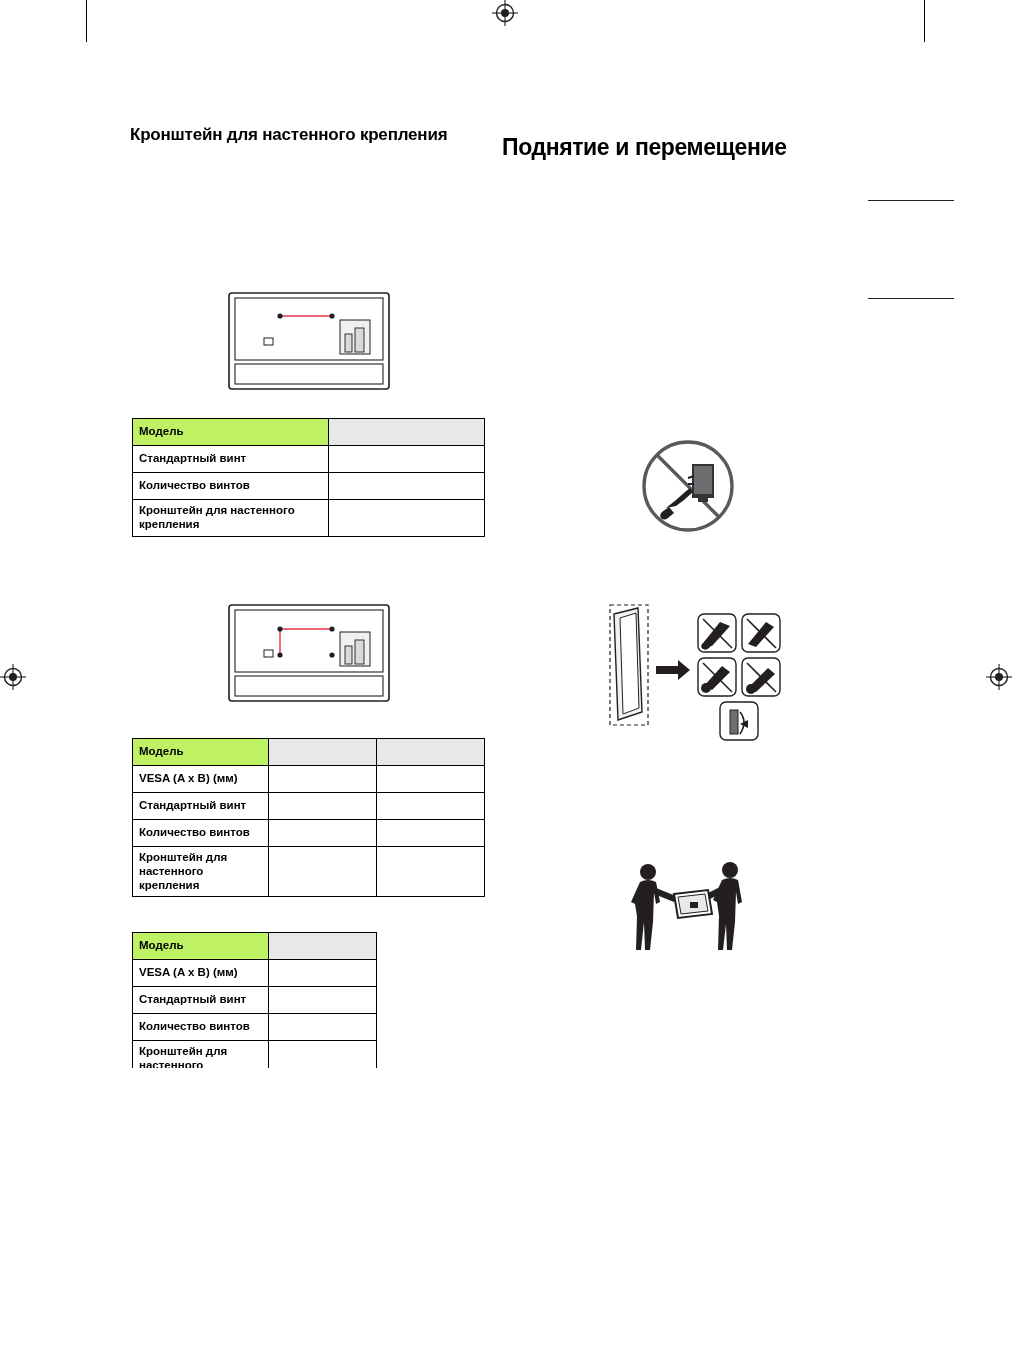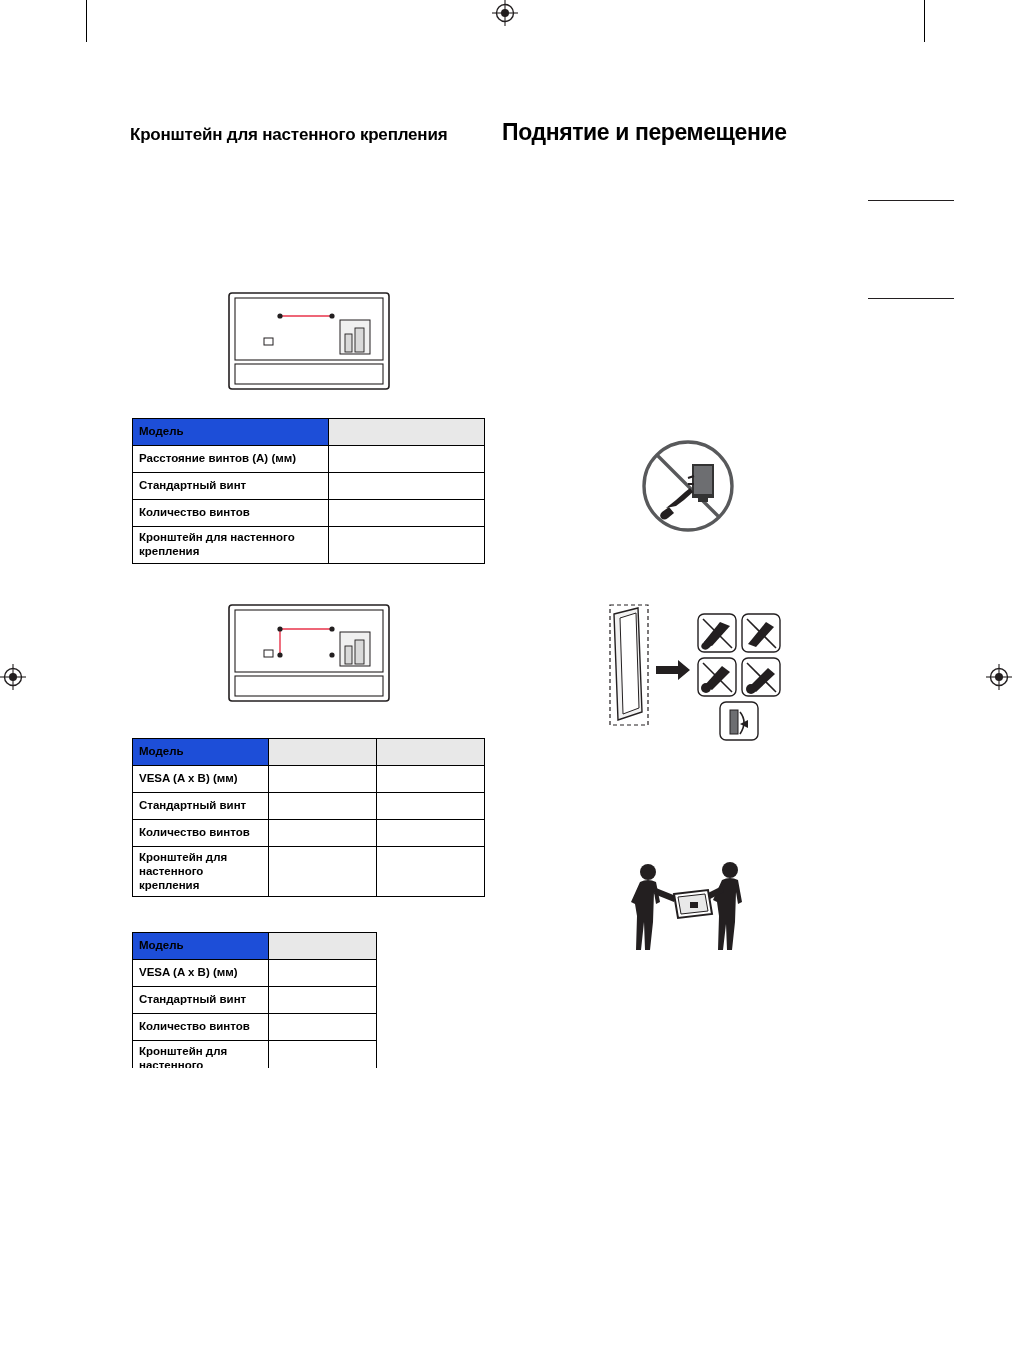--- a/index.html
+++ b/index.html
@@ -38,21 +38,21 @@
     top: 124px;
     width: 330px;
     font-size: 17px;
     font-weight: bold;
     line-height: 1.35;
     letter-spacing: -0.2px;
   }
   .h-right {
     position: absolute;
     left: 502px;
-    top: 117px;
+    top: 132px;
     width: 320px;
     font-size: 23px;
     font-weight: bold;
     line-height: 1.32;
     letter-spacing: -0.4px;
   }
 
   
   .rule {
     position: absolute;
@@ -74,21 +74,21 @@
     font-weight: bold;
   }
   table.spec td {
     border: 1px solid #000000;
     padding: 4px 6px 4px 6px;
     vertical-align: middle;
     height: 18px;
     line-height: 1.2;
   }
   table.spec td.hdr {
-    background: #1d4ed8;
+    background: #bef264;
   }
   table.spec td.val {
     background: #ffffff;
   }
   table.spec td.hdrval {
     background: #e8e8e8;
   }
   td.tall { height: 34px; }
   td.tall3 { height: 52px; }
 
@@ -165,24 +165,20 @@
 
   <table class="spec" style="left:132px; top:418px; width:352px;">
     <colgroup>
         <col style="width:196px">
         <col style="width:156px">
       </colgroup>
     <tbody>
       <tr>
         <td class="hdr">Модель</td>
         <td class="hdrval"></td>
-      </tr>
-      <tr>
-        <td>Расстояние винтов (A) (мм)</td>
-        <td class="val"></td>
       </tr>
       <tr>
         <td>Стандартный винт</td>
         <td class="val"></td>
       </tr>
       <tr>
         <td>Количество винтов</td>
         <td class="val"></td>
       </tr>
       <tr>

